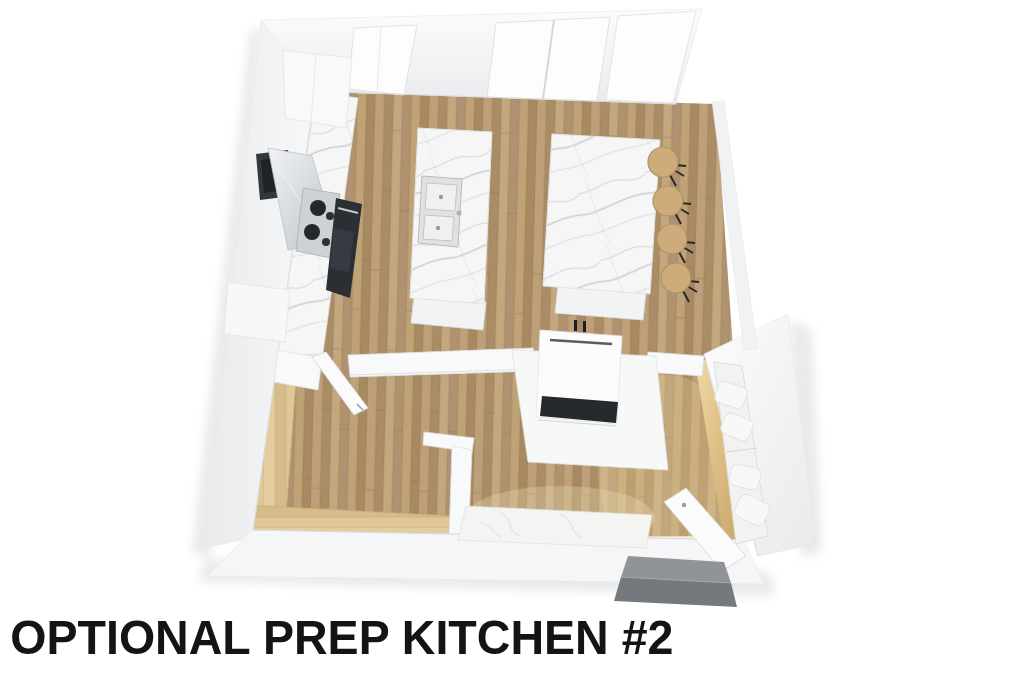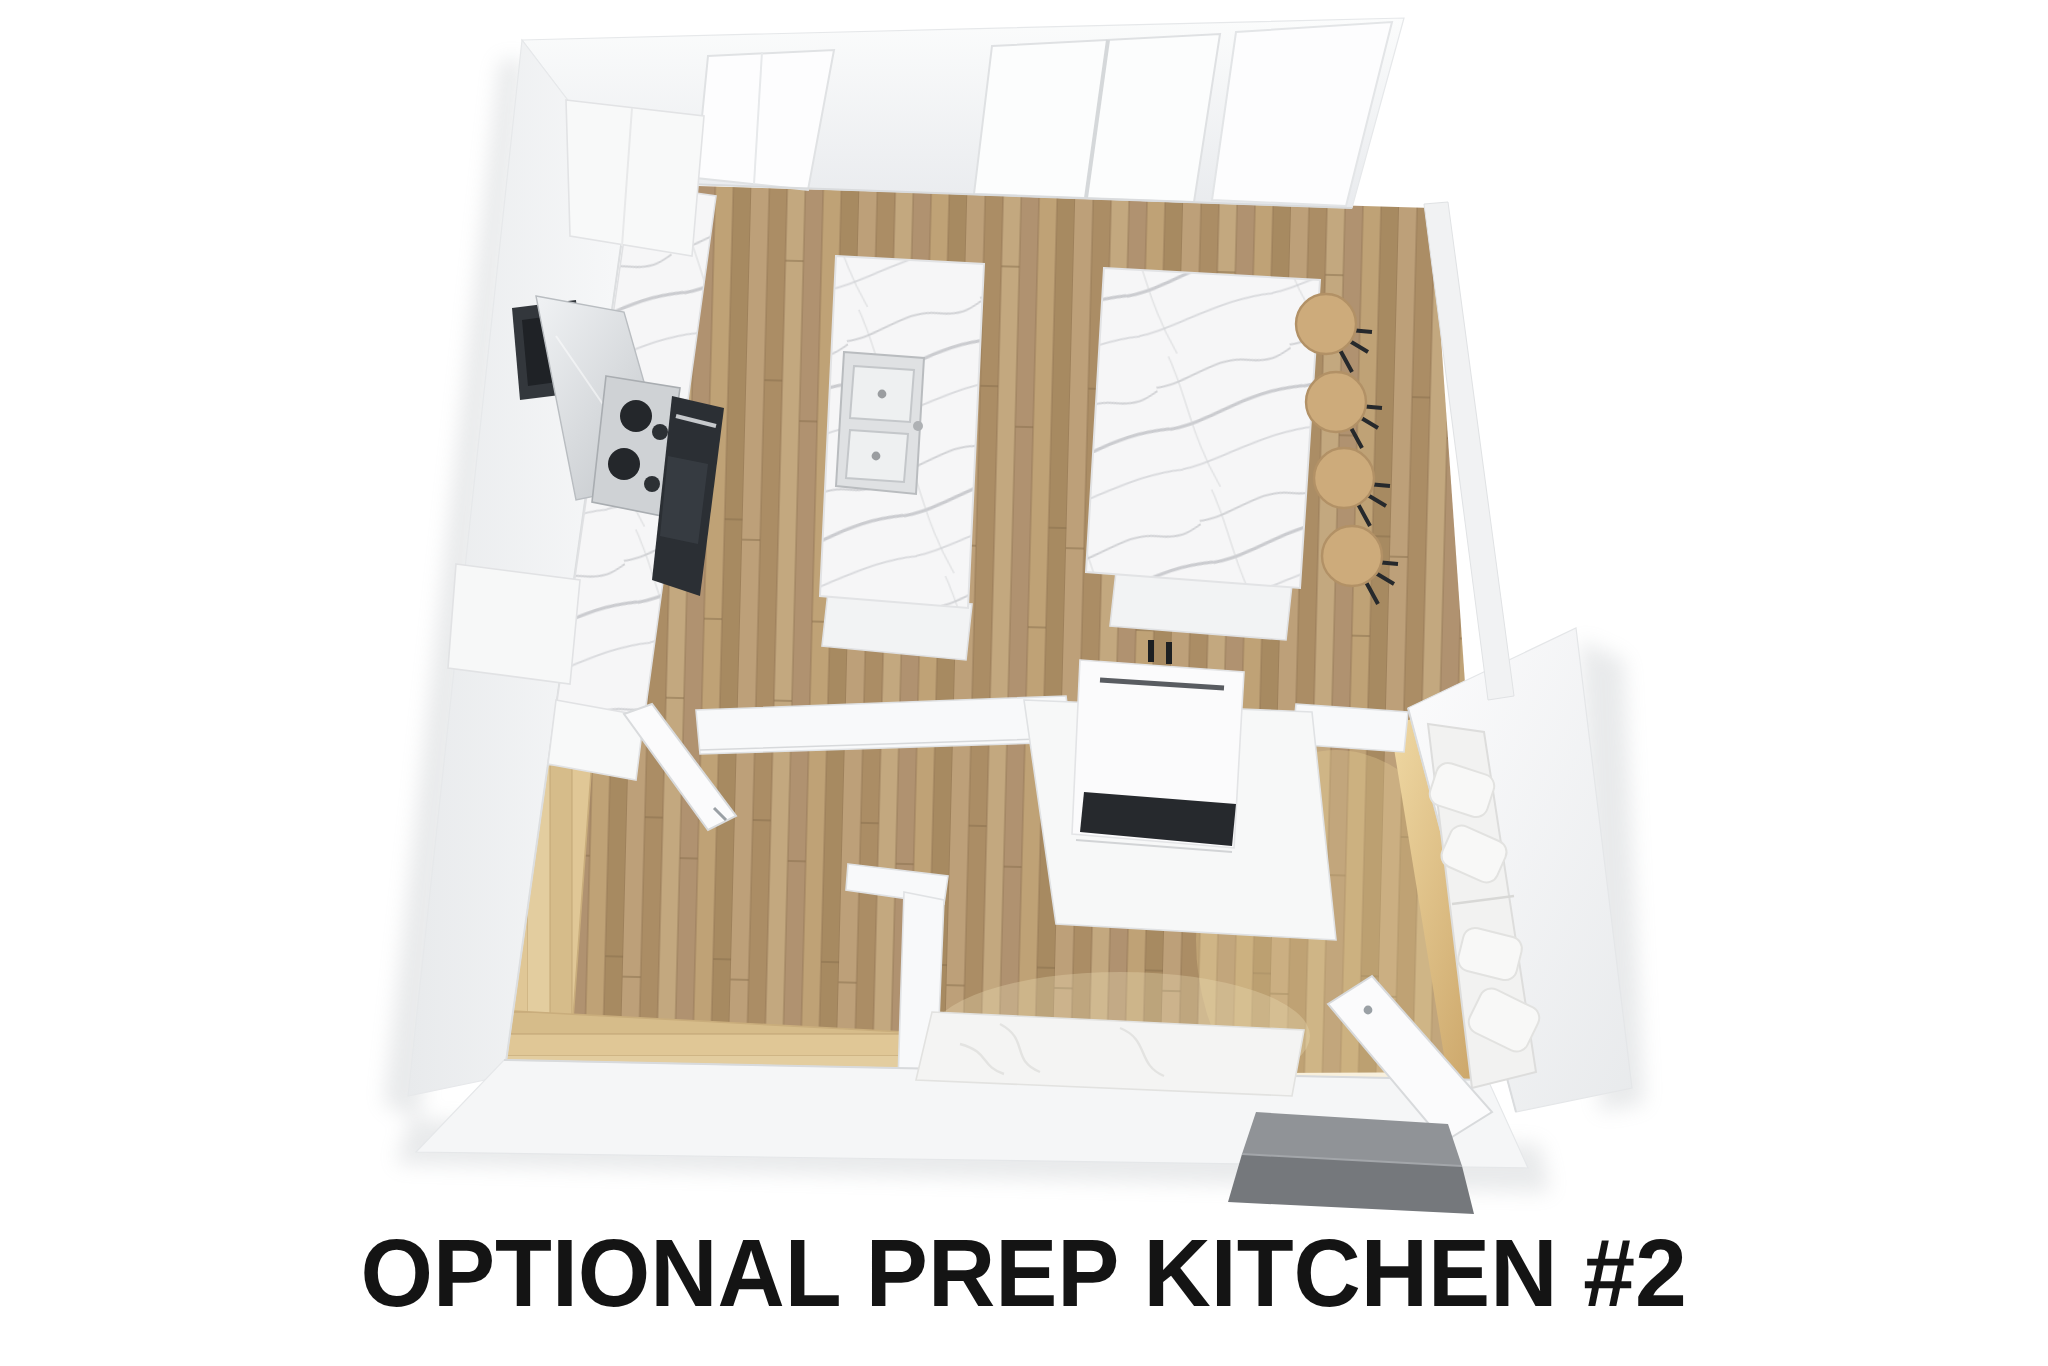--- a/index.html
+++ b/index.html
@@ -1,19 +1,19 @@
 <!DOCTYPE html>
 <html><head>
 <meta charset="utf-8">
 <style>
   html,body{margin:0;padding:0;background:#ffffff;}
   .stage{position:relative;width:1024px;height:683px;background:#ffffff;overflow:hidden;
          font-family:"Liberation Sans",sans-serif;}
   .plan-svg{position:absolute;left:0;top:0;}
-  .caption{position:absolute;left:0;top:614px;width:100%;text-align:center;
+  .caption{position:absolute;left:0;top:614px;width:100%;text-align:left;
            font-weight:700;font-size:48px;line-height:1.0;color:#141414;
            letter-spacing:0px;}
   .caption span{display:inline-block;transform:scaleX(.97);}
 </style>
 </head>
 <body>
 
 <div class="stage">
 
 <svg class="plan-svg" width="1024" height="683" viewBox="0 0 1024 683">

